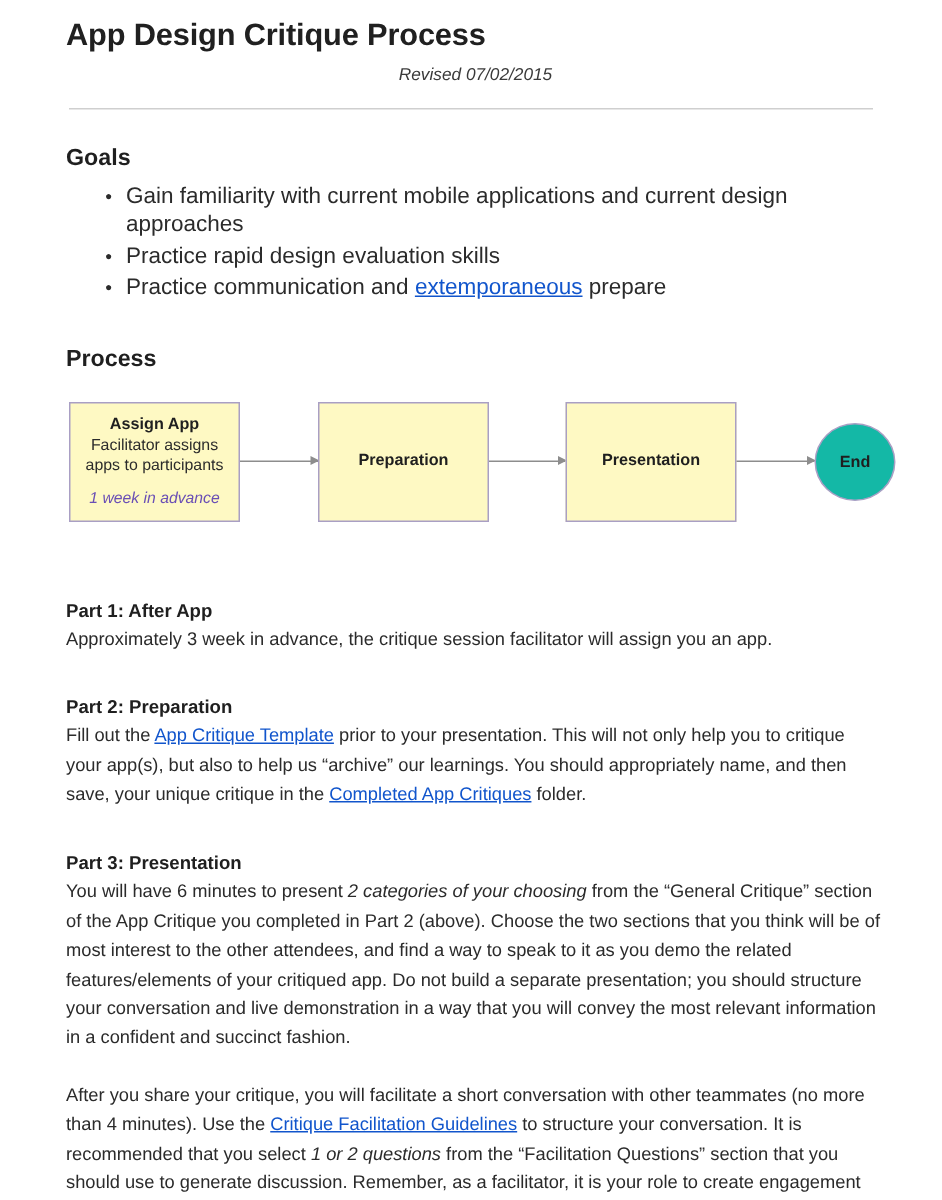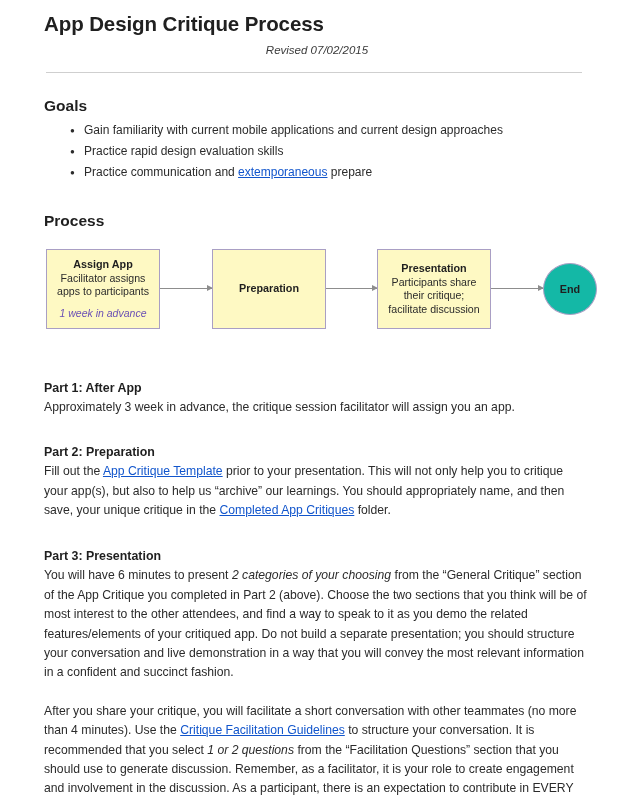--- a/index.html
+++ b/index.html
@@ -61,21 +61,21 @@
   }
 
   
   ul.goals {
     margin: 6px 0 0 0;
     padding-left: 26px;
     list-style: none;
   }
   ul.goals li {
     position: relative;
-    font-size: 12px;
+    font-size: 15px;
     line-height: 19px;
     color: #2b2b2b;
     padding-left: 14px;
     margin: 0 0 2px 0;
   }
   ul.goals li::before {
     content: "\25CF";
     position: absolute;
     left: 0;
     top: 0;
@@ -238,21 +238,20 @@
       <div class="arrow" id="arrow-1"></div>
 
       <div class="flow-box" id="box-prep">
         <div class="bx-title">Preparation</div>
       </div>
 
       <div class="arrow" id="arrow-2"></div>
 
       <div class="flow-box" id="box-present">
         <div class="bx-title">Presentation</div>
-        <div class="bx-desc">Participants share their critique; facilitate discussion</div>
       </div>
 
       <div class="arrow" id="arrow-3"></div>
 
       <div class="end-node">
         <span>End</span>
       </div>
     </div>
 
     <div class="part" id="part-1">

